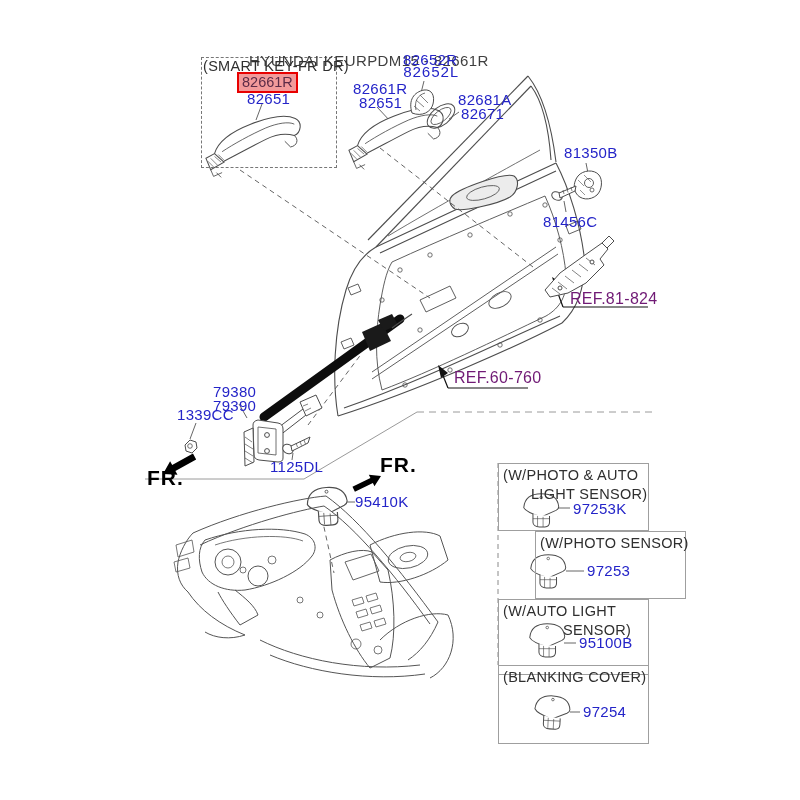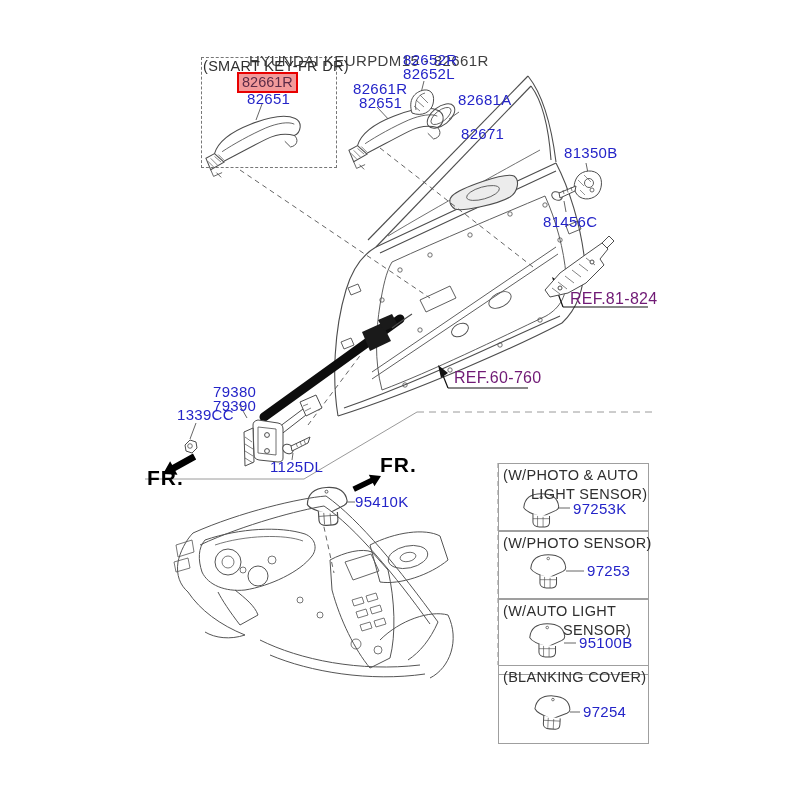--- a/index.html
+++ b/index.html
@@ -224,43 +224,43 @@
     <circle cx="300" cy="600" r="3" stroke-width="0.8"></circle>
         <circle cx="320" cy="615" r="3" stroke-width="0.8"></circle>
   </g>
 </svg>
 
 <div class="smartbox"></div>
 <div class="pbox" style="top:463px;height:68px;">
   <div class="cap lbl" style="position:static;">(W/PHOTO &amp; AUTO</div>
   <div class="cap lbl" style="position:static;margin-left:32px;">LIGHT SENSOR)</div>
 </div>
-<div class="pbox" style="top:531px;height:68px;">
+<div class="pbox" style="top:531px;height:68px;margin-left:37px;">
   <div class="cap lbl" style="position:static;">(W/PHOTO SENSOR)</div>
 </div>
 <div class="pbox" style="top:599px;height:76px;">
   <div class="cap lbl" style="position:static;">(W/AUTO LIGHT</div>
   <div class="cap lbl" style="position:static;margin-left:64px;">SENSOR)</div>
 </div>
 <div class="pbox" style="top:665px;height:79px;">
   <div class="cap lbl" style="position:static;">(BLANKING COVER)</div>
 </div>
 
 <div class="lbl title" style="left:249px;top:53px;">HYUNDAI KEURPDM15 - 82661R</div>
 <div class="lbl cap" style="left:203px;top:59px;">(SMART KEY-FR DR)</div>
 
 <div class="hl" style="left:237px;top:72px;">82661R</div>
 <div class="lbl part" style="left:247px;top:91px;">82651</div>
 
 <div class="lbl part" style="left:353px;top:81px;">82661R</div>
 <div class="lbl part" style="left:359px;top:95px;">82651</div>
 <div class="lbl part" style="left:403px;top:52px;">82652R</div>
-<div class="lbl part" style="left:403px;top:66px;">82652L</div>
+<div class="lbl part" style="left:403px;top:66px;font-family:Liberation Mono, monospace;">82652L</div>
 <div class="lbl part" style="left:458px;top:92px;">82681A</div>
-<div class="lbl part" style="left:461px;top:106px;margin-top:20px;">82671</div>
+<div class="lbl part" style="left:461px;top:106px;">82671</div>
 <div class="lbl part" style="left:564px;top:145px;">81350B</div>
 <div class="lbl part" style="left:543px;top:214px;">81456C</div>
 
 <div class="lbl ref" style="left:570px;top:291px;">REF.81-824</div>
 <div class="lbl ref" style="left:454px;top:370px;">REF.60-760</div>
 
 <div class="lbl part" style="left:213px;top:384px;">79380</div>
 <div class="lbl part" style="left:213px;top:398px;">79390</div>
 <div class="lbl part" style="left:177px;top:407px;">1339CC</div>
 <div class="lbl part" style="left:270px;top:459px;">1125DL</div>

